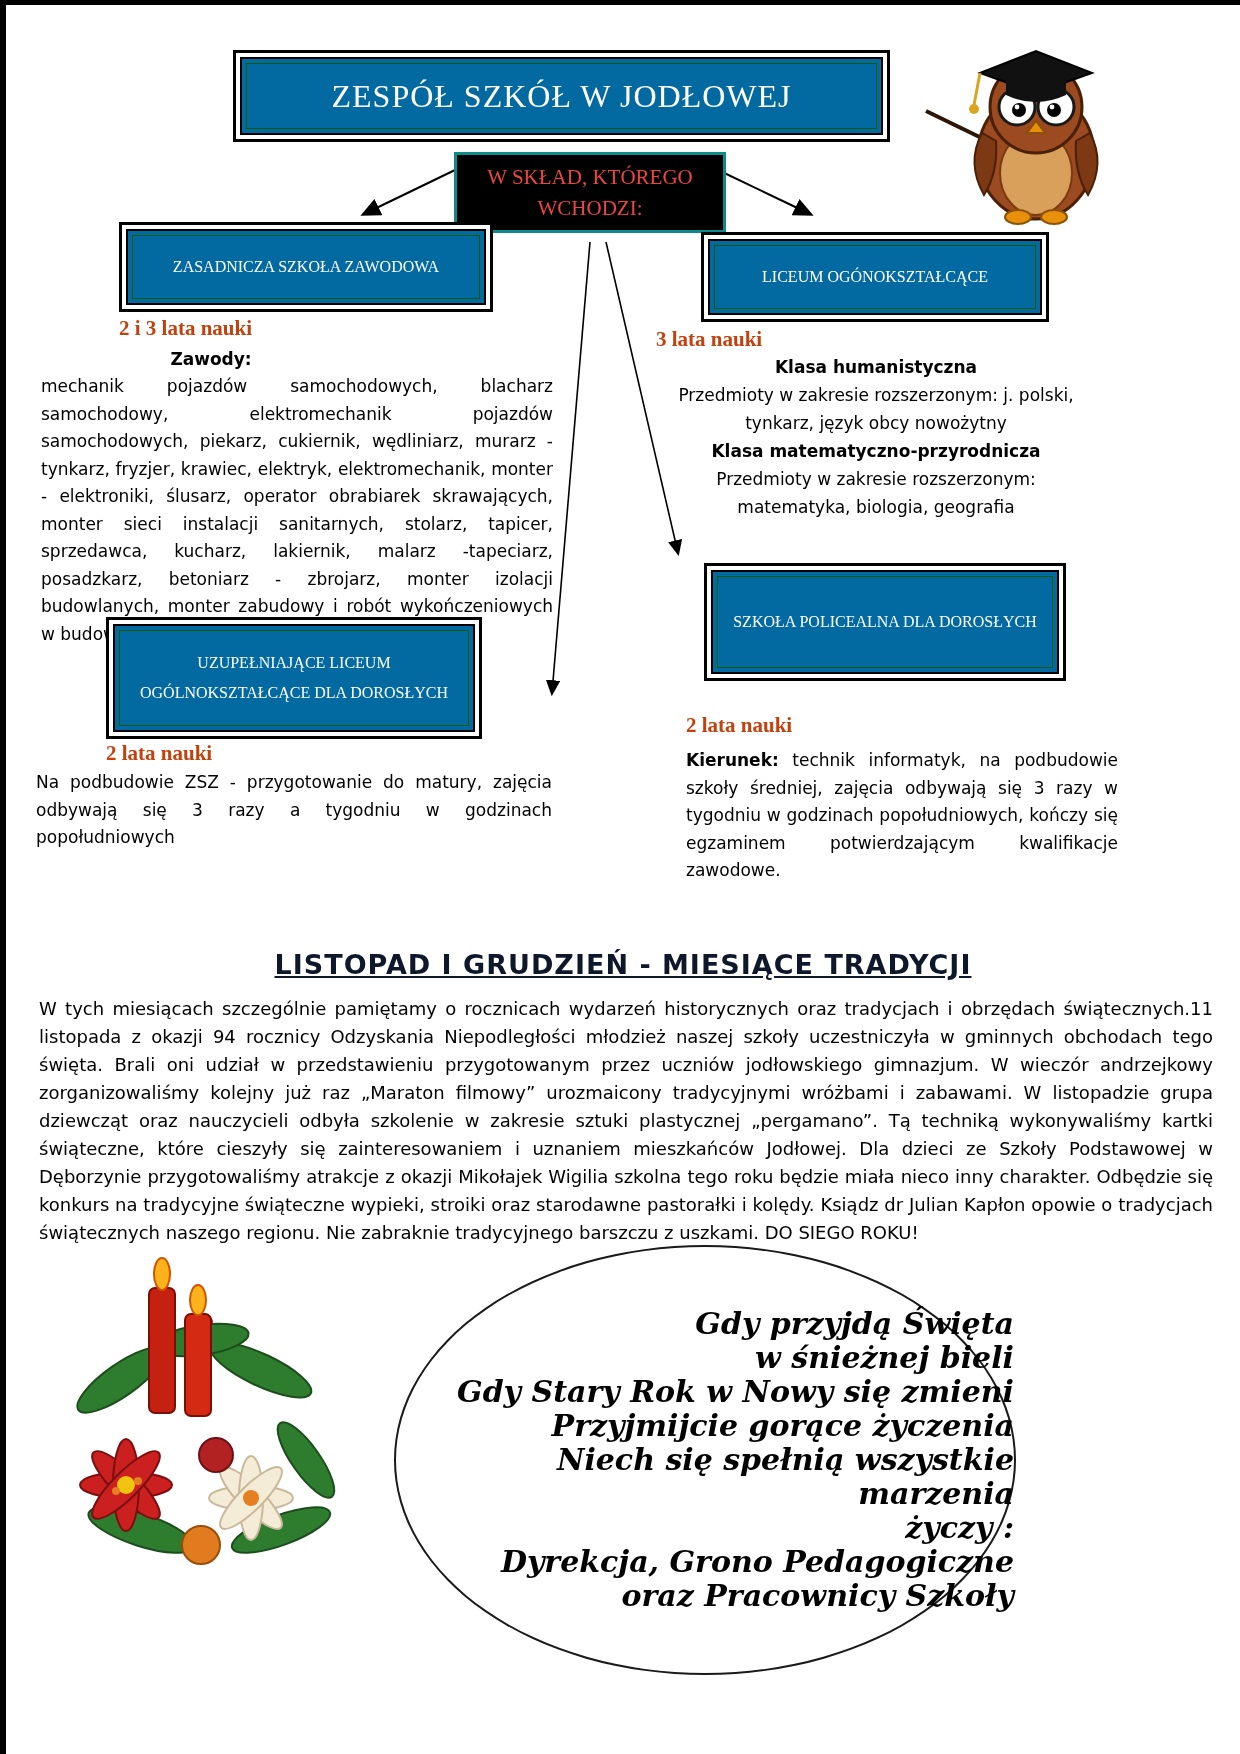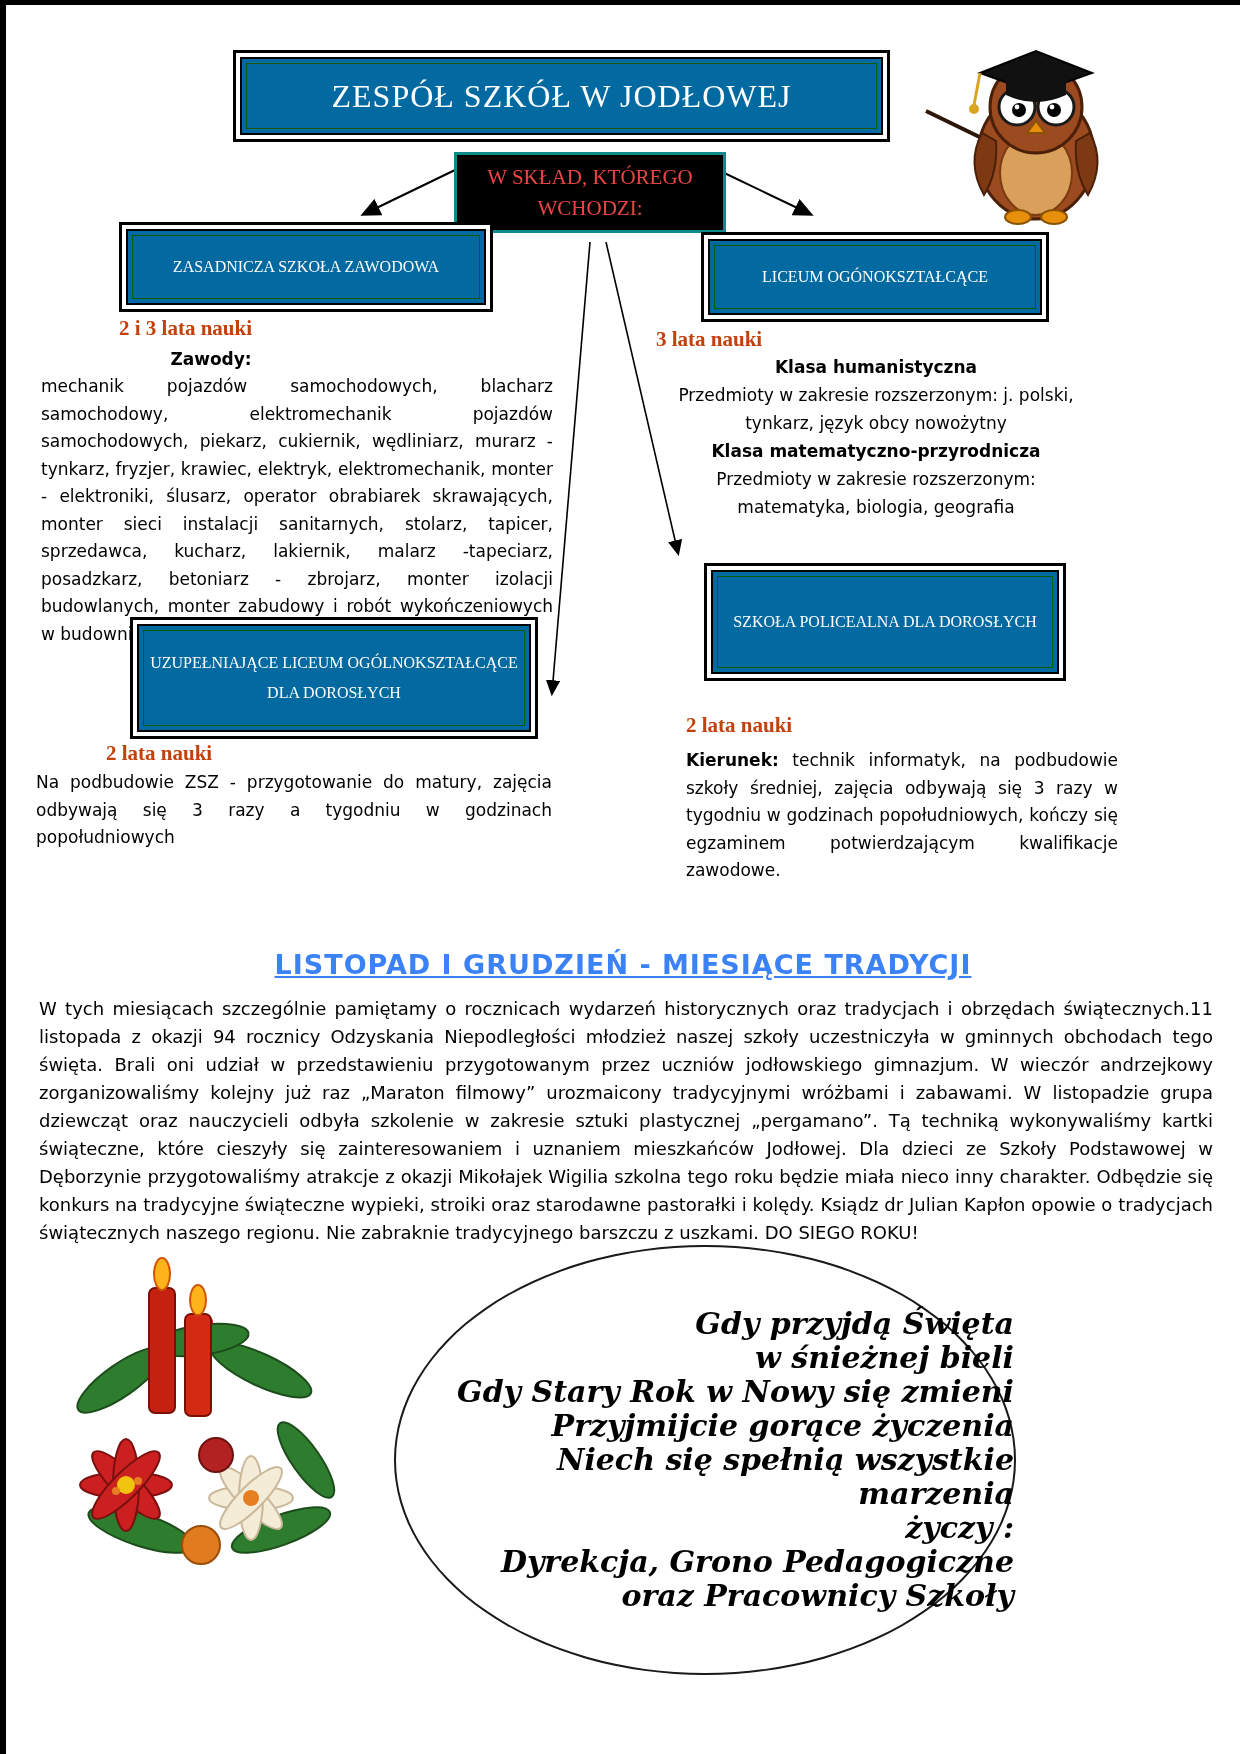--- a/index.html
+++ b/index.html
@@ -24,21 +24,21 @@
   .intro-box{
     background:#000;border:3px solid #0d8b8b;box-sizing:border-box;
     color:#ef4444;font-family:"Liberation Serif",serif;font-size:21px;line-height:31px;
     display:flex;align-items:center;justify-content:center;text-align:center;
   }
   .dur{color:#c2410c;font-family:"Liberation Serif",serif;font-weight:bold;font-size:21px;text-align:left;}
   .body-txt{font-size:17px;line-height:27.5px;text-align:justify;}
   .body-center{font-size:17px;line-height:28px;text-align:center;}
   .bold{font-weight:bold;}
   .article-heading{
-    text-align:center;color:#3b82f6;font-weight:bold;font-size:27px;
+    text-align:center;color:#0f172a;font-weight:bold;font-size:27px;
     text-decoration:underline;letter-spacing:1px;
   }
   .article-body{font-size:18px;line-height:28px;text-align:justify;}
   .oval{
     border:2px solid #1a1a1a;border-radius:50%;box-sizing:border-box;
     display:flex;align-items:center;justify-content:center;
   }
   .oval-text{
     font-family:"DejaVu Serif",serif;font-style:italic;font-weight:bold;
     font-size:30px;line-height:34px;text-align:right;
@@ -117,21 +117,21 @@
   </div>
 
   <div class="abs gbox" style="left:698px;top:558px;width:362px;height:118px;">
     <div class="gbox-in box-title">SZKOŁA POLICEALNA DLA DOROSŁYCH</div>
   </div>
   <div class="abs dur" style="left:680px;top:708px;width:400px;">2 lata nauki</div>
   <div class="abs body-txt" style="left:680px;top:742px;width:432px;">
     <span class="bold">Kierunek:</span><span> technik informatyk, na podbudowie szkoły średniej, zajęcia odbywają się 3 razy w tygodniu w godzinach popołudniowych, kończy się egzaminem potwierdzającym kwalifikacje zawodowe.</span>
   </div>
 
-  <div class="abs gbox" style="left:100px;top:612px;width:408px;height:122px;margin-left:24px;">
+  <div class="abs gbox" style="left:100px;top:612px;width:376px;height:122px;">
     <div class="gbox-in box-title">UZUPEŁNIAJĄCE LICEUM OGÓLNOKSZTAŁCĄCE DLA DOROSŁYCH</div>
   </div>
   <div class="abs dur" style="left:100px;top:736px;width:385px;">2 lata nauki</div>
   <div class="abs body-txt" style="left:30px;top:764px;width:516px;">Na podbudowie ZSZ - przygotowanie do matury, zajęcia odbywają się 3 razy a tygodniu w godzinach popołudniowych</div>
 
   <div class="abs article-heading" style="left:0;top:944px;width:1234px;">LISTOPAD I GRUDZIEŃ - MIESIĄCE TRADYCJI</div>
   <div class="abs article-body" style="left:33px;top:990px;width:1174px;">W tych miesiącach szczególnie pamiętamy o rocznicach wydarzeń historycznych oraz tradycjach i obrzędach świątecznych.11 listopada z okazji 94 rocznicy Odzyskania Niepodległości młodzież naszej szkoły uczestniczyła w gminnych obchodach tego święta. Brali oni udział w przedstawieniu przygotowanym przez uczniów jodłowskiego gimnazjum. W wieczór andrzejkowy zorganizowaliśmy kolejny już raz „Maraton filmowy” urozmaicony tradycyjnymi wróżbami i zabawami. W listopadzie grupa dziewcząt oraz nauczycieli odbyła szkolenie w zakresie sztuki plastycznej „pergamano”. Tą techniką wykonywaliśmy kartki świąteczne, które cieszyły się zainteresowaniem i uznaniem mieszkańców Jodłowej. Dla dzieci ze Szkoły Podstawowej w Dęborzynie przygotowaliśmy atrakcje z okazji Mikołajek  Wigilia szkolna tego roku będzie miała nieco inny charakter. Odbędzie się konkurs na tradycyjne świąteczne wypieki, stroiki oraz starodawne pastorałki i kolędy. Ksiądz dr Julian Kapłon opowie o tradycjach świątecznych naszego regionu. Nie zabraknie tradycyjnego barszczu z uszkami. DO SIEGO ROKU!</div>
 
   <svg class="abs" style="left:45px;top:1225px;" width="300" height="345" viewBox="0 0 300 345">
     <g stroke="#1d4d1d" stroke-width="2" fill="#2e7d2e">

